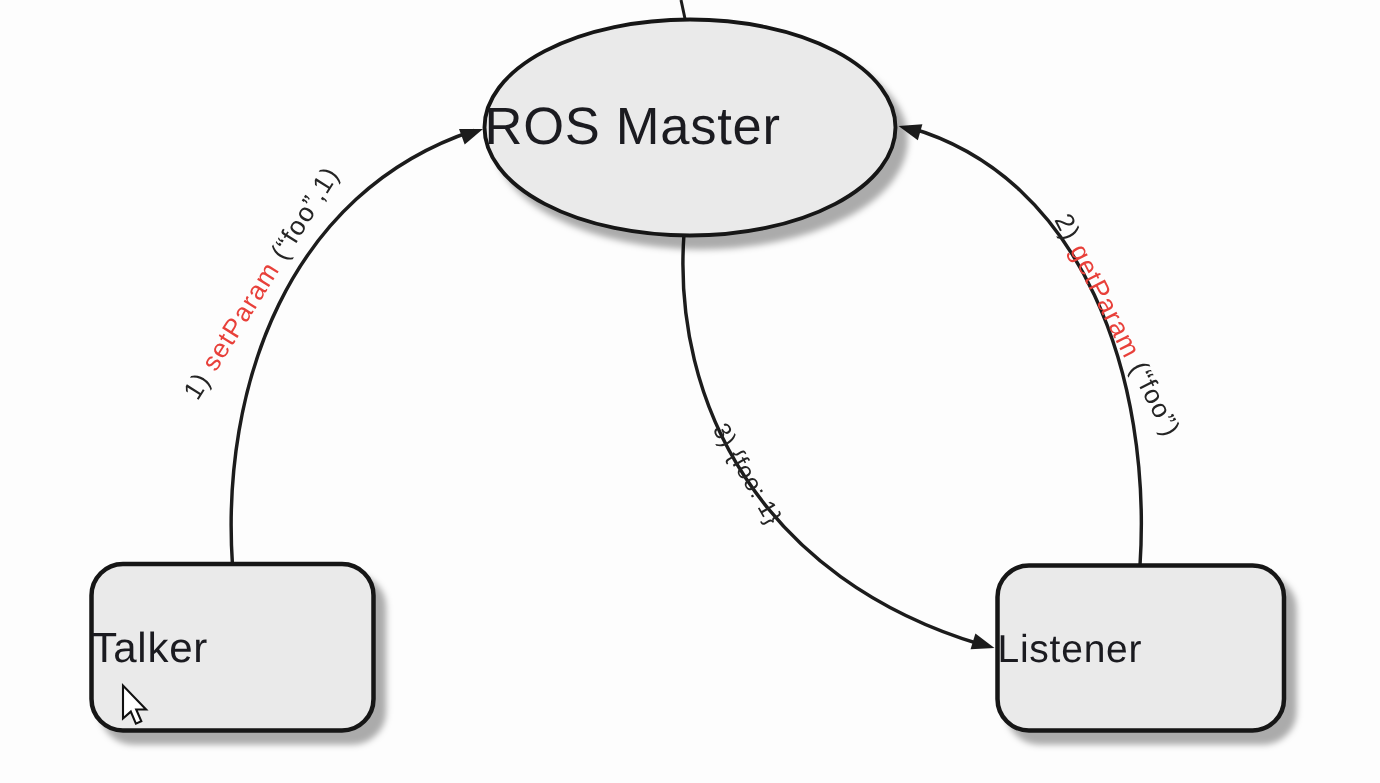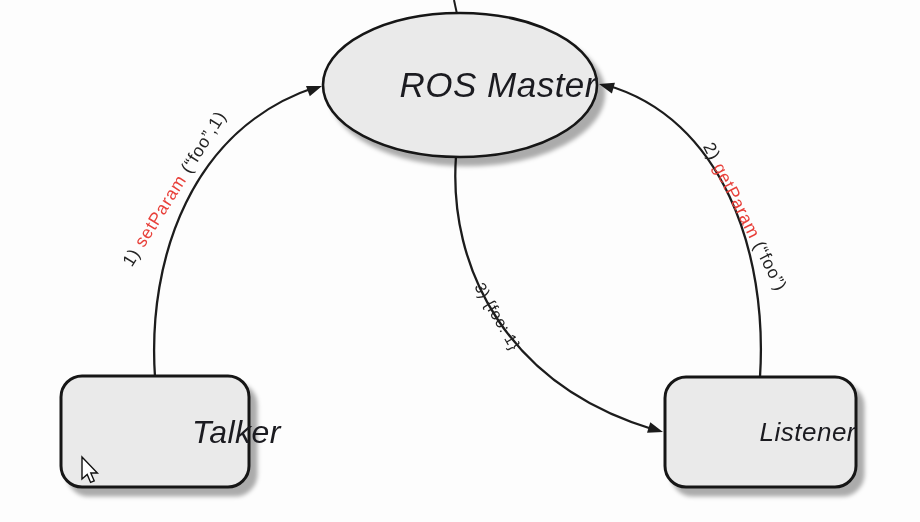--- a/index.html
+++ b/index.html
@@ -9,26 +9,26 @@
   *{margin:0;padding:0;box-sizing:border-box;}
   html,body{width:920px;height:522px;overflow:hidden;}
   body{background:var(--background);font-family:"Liberation Sans","DejaVu Sans",sans-serif;}
   .stage{position:relative;width:920px;height:522px;background:var(--background);}
   .stage svg{position:absolute;left:0;top:0;}
   .node-shape{fill:var(--node-fill);stroke:var(--node-border);}
   .shadowed{filter:drop-shadow(7px 8px 2px rgba(0,0,0,0.32));}
   .edge-path{fill:none;stroke:var(--edge-color);stroke-width:2.3;}
   .arrowhead{fill:var(--edge-color);stroke:none;}
   .stub{stroke:var(--edge-color);stroke-width:2;}
-  .node-label{position:absolute;color:var(--text-color);text-align:right;
-    white-space:pre;letter-spacing:0.5px;font-style:italic;}
+  .node-label{position:absolute;color:var(--text-color);text-align:left;
+    white-space:pre;letter-spacing:0.5px;}
   .master-label{left:323px;top:62px;width:274px;height:46px;
     font-size:35px;line-height:46px;}
   .talker-label{left:61px;top:409px;width:220px;height:46px;
-    font-size:32px;line-height:46px;}
+    font-size:28px;line-height:46px;}
   .listener-label{left:665px;top:409px;width:191px;height:46px;
     font-size:26px;line-height:46px;}
   .edge-label{position:absolute;white-space:pre;color:#242424;
     font-size:17.5px;letter-spacing:0.8px;text-align:center;transform-origin:center;}
   .edge-label .call{color:var(--call-highlight);}
   .edge1-label{left:22px;top:176px;width:260px;height:24px;transform:rotate(-58deg);}
   .edge2-label{left:627px;top:186px;width:260px;height:24px;transform:rotate(63deg);}
   .edge3-label{left:436px;top:289px;width:140px;height:22px;
     font-size:16px;letter-spacing:0.5px;transform:rotate(60deg);}
   .cursor-shape{fill:#ffffff;stroke:#111111;stroke-width:1.4;}

